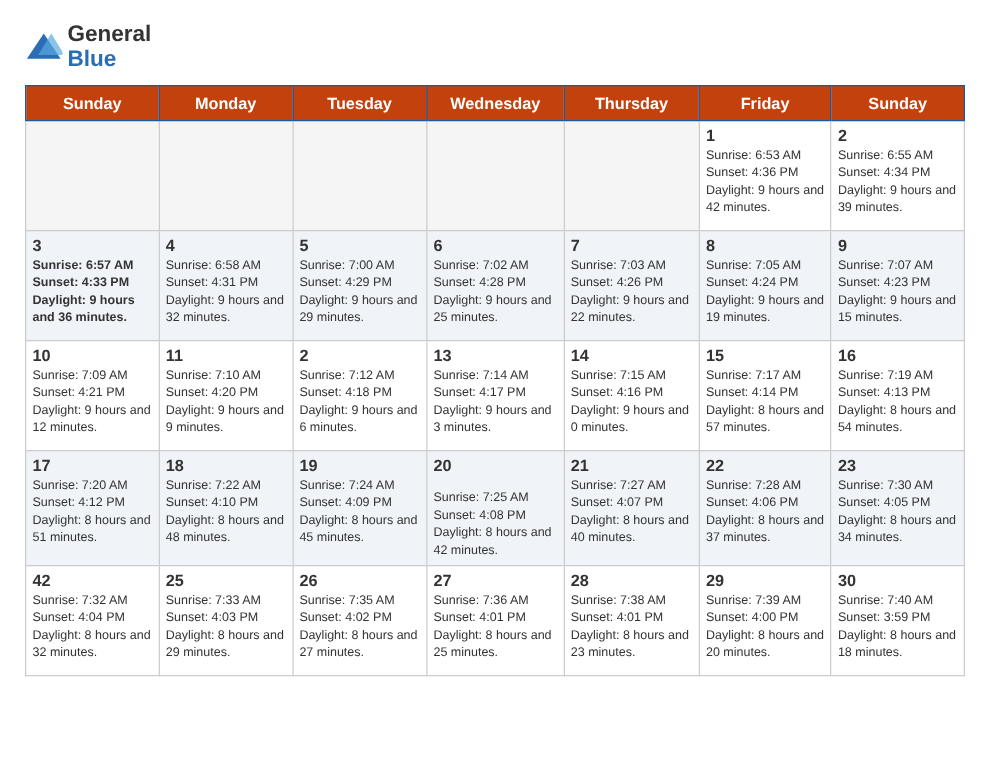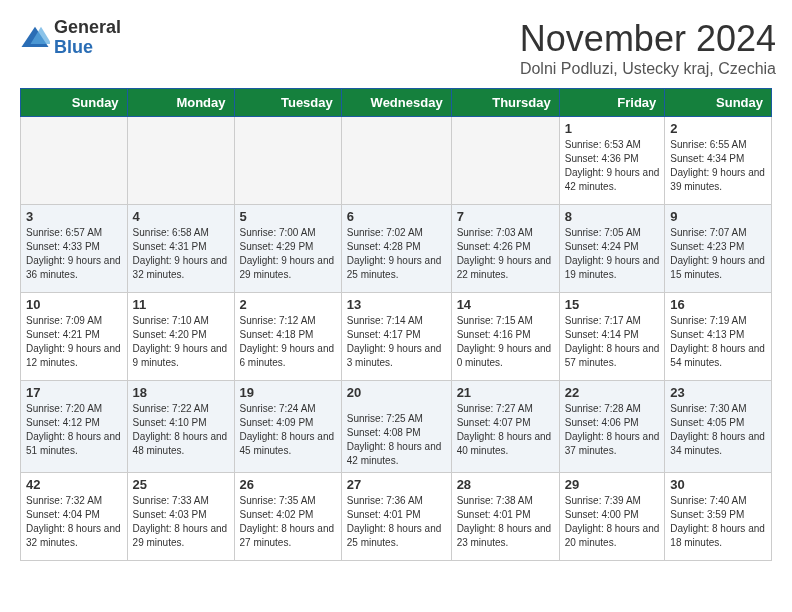--- a/index.html
+++ b/index.html
@@ -10,21 +10,21 @@
     .logo { display: flex; align-items: center; }
     .logo-text { display: flex; flex-direction: column; line-height: 1.1; }
     .logo-general { font-size: 18px; font-weight: bold; color: #333; }
     .logo-blue { font-size: 18px; font-weight: bold; color: #2a6db5; }
     .logo-icon { width: 30px; height: 30px; margin-right: 4px; }
     
     .title-section { text-align: right; }
     .month-title { font-size: 36px; color: #333; font-weight: 300; }
     .location-title { font-size: 16px; color: #555; font-weight: normal; }
     
-    .day-header { background: #15803d; color: #fff; text-align: right; padding: 6px 8px; font-size: 13px; font-weight: bold; border: 1px solid #1a5aa0; }
+    .day-header { background: #c2410c; color: #fff; text-align: center; padding: 6px 8px; font-size: 13px; font-weight: bold; border: 1px solid #1a5aa0; }
     
     .calendar-table { width: 100%; border-collapse: collapse; margin: 0 10px; width: calc(100% - 20px); }
     
     td.day-cell { vertical-align: top; border: 1px solid #ccc; padding: 4px 5px; width: 113px; font-size: 10.5px; color: #333; background: #fff; }
     
     td.day-cell.empty { background: #f5f5f5; }
     
     td.day-cell.shaded { background: #f0f4f8; }
     
     .day-number { font-size: 13px; font-weight: bold; color: #333; margin-bottom: 2px; }
@@ -42,24 +42,20 @@
   <div class="logo">
     <svg class="logo-icon" viewBox="0 0 40 40" xmlns="http://www.w3.org/2000/svg">
       <polygon points="20,5 38,32 2,32" fill="#2a6db5"></polygon>
       <polygon points="28,5 42,28 14,28" fill="#5aaae0" opacity="0.7"></polygon>
     </svg>
     <div class="logo-text">
       <span class="logo-general">General</span>
       <span class="logo-blue">Blue</span>
     </div>
   </div>
-  <div class="title-section">
-    <div class="month-title">November 2024</div>
-    <div class="location-title">Dolni Podluzi, Ustecky kraj, Czechia</div>
-  </div>
 </div>
 
 <div class="table-wrapper">
   <table class="calendar-table">
     <thead>
       <tr>
       <th class="day-header">Sunday</th>
           <th class="day-header">Monday</th>
           <th class="day-header">Tuesday</th>
           <th class="day-header">Wednesday</th>
@@ -84,21 +80,21 @@
           <td class="day-cell">
             <div class="day-number">2</div>
             <div class="day-info" style="white-space: pre-line;">Sunrise: 6:55 AM
 Sunset: 4:34 PM
 Daylight: 9 hours and 39 minutes.</div>
           </td>
         </tr>
         <tr class="week-row">
           <td class="day-cell shaded">
             <div class="day-number">3</div>
-            <div class="day-info" style="white-space: pre-line;">Sunrise: 6:57 AM
+            <div class="day-info" style="white-space: pre-line; font-weight: bold;">Sunrise: 6:57 AM
 Sunset: 4:33 PM
 Daylight: 9 hours and 36 minutes.</div>
           </td>
           <td class="day-cell shaded">
             <div class="day-number">4</div>
             <div class="day-info" style="white-space: pre-line;">Sunrise: 6:58 AM
 Sunset: 4:31 PM
 Daylight: 9 hours and 32 minutes.</div>
           </td>
           <td class="day-cell shaded">

